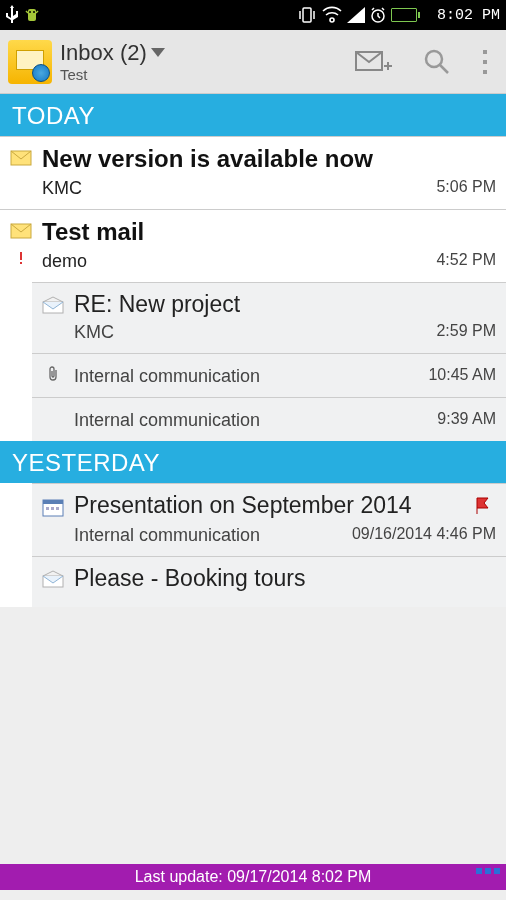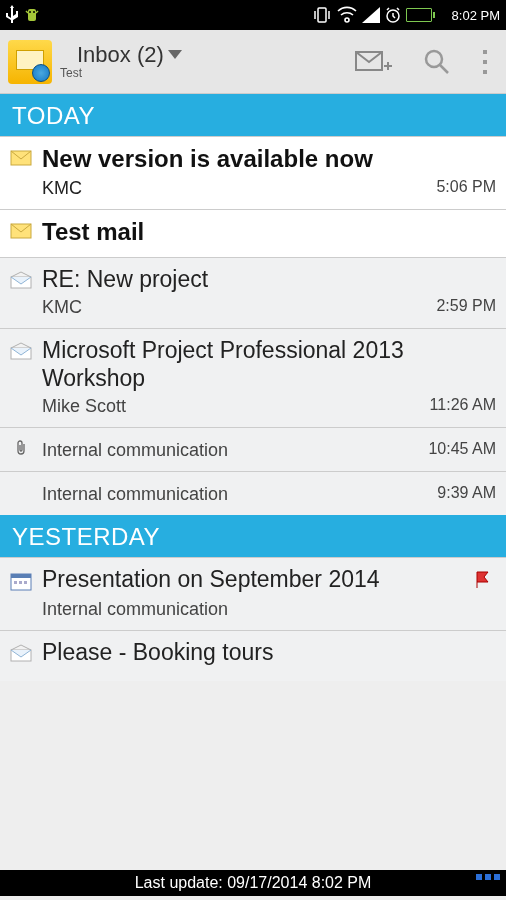--- a/index.html
+++ b/index.html
@@ -29,21 +29,21 @@
   .battery {
     width: 26px; height: 14px;
     border: 1.5px solid #7ec850;
     border-radius: 1px;
     position: relative;
   }
   .battery::after {
     content:""; position:absolute; right:-4px; top:3px; width:2px; height:6px; background:#7ec850;
   }
   .battery-fill { background:#7ec850; height:100%; width:75%; }
-  .time-text { margin-left: 16px; font-size: 13px; }
+  .time-text { margin-left: 16px; font-size: 15px; font-family: Liberation Mono, monospace; }
 
   
   .app-header {
     height: 64px;
     background: #e6e6e6;
     display: flex;
     align-items: center;
     padding: 0 8px;
     border-bottom: 1px solid #ccc;
     position: relative;
@@ -63,22 +63,22 @@
     position: relative;
     top: -2px;
   }
   .app-icon .clock {
     position:absolute; right:2px; bottom:2px;
     width:18px; height:18px; border-radius:50%;
     background: radial-gradient(circle,#4aa8e0,#1578c4);
     border:1px solid #0a4f85;
   }
   .header-text { display:flex; flex-direction:column; line-height:1.15; }
-  .folder-title { font-size: 22px; color:#333; display:flex; align-items:center; gap:4px;margin-left:17px; }
-  .folder-sub { font-size: 12px; color:#555; }
+  .folder-title { font-size: 22px; color:#333; display:flex; align-items:center; gap:4px; }
+  .folder-sub { font-size: 15px; color:#555; }
   .header-actions {
     margin-left: auto;
     display: flex;
     align-items: center;
     gap: 28px;
     padding-right: 8px;
   }
   .icon-btn {
     color: #888;
     display:inline-flex;
@@ -95,38 +95,38 @@
     font-family: "Helvetica Neue", Arial, sans-serif;
   }
 
   
   .mail-list { background: #fff; }
   .mail-item {
     border-top: 1px solid #ccc;
     padding: 8px 10px 10px 10px;
     position: relative;
   }
-  .mail-item.read { background: #f0f1f2; }
+  .mail-item.read { background: #f0f1f2; margin-left: 32px; }
   .mail-row1 { display:flex; align-items:flex-start; gap:10px;justify-content:flex-end; }
   .mail-icon { width: 22px; flex-shrink:0; margin-top:5px; }
   .mail-subject { font-size: 23px; color:#222; font-weight:400; line-height:1.2; flex:1; }
   .mail-item.unread .mail-subject { font-weight:700; font-size:24px; color:#111; }
   .mail-row2 { display:flex; align-items:flex-start; margin-top:4px; }
   .mail-left-flag { width: 22px; flex-shrink:0; display:flex; justify-content:center; }
   .mail-sender { font-size: 18px; color:#444; font-weight:400; flex:1; padding-left:10px; }
   .mail-item.unread .mail-sender { color:#222; }
   .mail-time { font-size: 16px; color:#444; }
   .mail-flag { position:absolute; right:12px; top:12px; }
 
   
   .footer {
     position: absolute;
-    bottom: 4px; left:0; right:0;
+    bottom: 10px; left:0; right:0;
     height: 26px;
-    background: #000000;
+    background: #a21caf;
     color:#fff;
     font-size: 16px;
     display:flex;
     align-items:center;
     justify-content:center;
   }
   .footer-dots {
     position:absolute; right:6px; top:4px;
     display:flex; gap:3px;
   }
@@ -244,49 +244,44 @@
           </div>
         </div>
         <div class="mail-item unread">
           <div class="mail-row1">
             <span class="mail-icon"><svg width="22" height="16" viewBox="0 0 22 16">
                 <rect x="1" y="1" width="20" height="14" fill="#ffe27a" stroke="#caa93f"></rect>
                 <path d="M1 1l10 8L21 1" fill="none" stroke="#caa93f"></path>
               </svg></span>
             <span class="mail-subject">Test mail</span>
           </div>
+          <div class="mail-row2">
+            <span class="mail-left-flag">
+              <svg width="8" height="14" viewBox="0 0 8 14">
+                <rect x="3" y="1" width="2" height="8" fill="#d33"></rect>
+                <rect x="3" y="11" width="2" height="2" fill="#d33"></rect>
+              </svg>
+            </span>
+            <span class="mail-sender">demo</span>
+            <span class="mail-time">4:52 PM</span>
+          </div>
         </div>
         <div class="mail-item read">
           <div class="mail-row1">
             <span class="mail-icon"><svg width="22" height="18" viewBox="0 0 22 18">
                 <path d="M1 6l10-5 10 5" fill="#f2f2f2" stroke="#b0b0b0"></path>
                 <rect x="1" y="6" width="20" height="11" fill="#fff" stroke="#b0b0b0"></rect>
                 <path d="M1 6l10 7 10-7" fill="#e9f2fb" stroke="#8fb4d6"></path>
               </svg></span>
             <span class="mail-subject">RE: New project</span>
           </div>
           <div class="mail-row2">
             <span class="mail-left-flag"></span>
             <span class="mail-sender">KMC</span>
             <span class="mail-time">2:59 PM</span>
-          </div>
-        </div>
-        <div class="mail-item read">
-          <div class="mail-row1">
-            <span class="mail-icon"><svg width="22" height="18" viewBox="0 0 22 18">
-                <path d="M1 6l10-5 10 5" fill="#f2f2f2" stroke="#b0b0b0"></path>
-                <rect x="1" y="6" width="20" height="11" fill="#fff" stroke="#b0b0b0"></rect>
-                <path d="M1 6l10 7 10-7" fill="#e9f2fb" stroke="#8fb4d6"></path>
-              </svg></span>
-            <span class="mail-subject">Microsoft Project Professional 2013 Workshop</span>
-          </div>
-          <div class="mail-row2">
-            <span class="mail-left-flag"></span>
-            <span class="mail-sender">Mike Scott</span>
-            <span class="mail-time">11:26 AM</span>
           </div>
         </div>
         <div class="mail-item read">
           <div class="mail-row2">
             <span class="mail-left-flag">
               <svg width="12" height="16" viewBox="0 0 12 16">
                 <path d="M9 4v7a3 3 0 11-6 0V3a2 2 0 114 0v7a1 1 0 11-2 0V5" fill="none" stroke="#666" stroke-width="1.3"></path>
               </svg>
             </span>
             <span class="mail-sender">Internal communication</span>
@@ -310,20 +305,21 @@
                 <rect x="1" y="3" width="20" height="4" fill="#5a7fb5"></rect>
                 <rect x="4" y="10" width="3" height="3" fill="#aac"></rect>
                 <rect x="9" y="10" width="3" height="3" fill="#aac"></rect>
                 <rect x="14" y="10" width="3" height="3" fill="#aac"></rect>
               </svg></span>
             <span class="mail-subject">Presentation on September 2014</span>
           </div>
           <div class="mail-row2">
             <span class="mail-left-flag"></span>
             <span class="mail-sender">Internal communication</span>
+            <span class="mail-time">09/16/2014 4:46 PM</span>
           </div>
           <span class="mail-flag"><svg width="20" height="20" viewBox="0 0 20 20">
               <path d="M3 18L3 2 14 2 10 7 14 12 3 12" fill="#d33" stroke="#a00"></path>
             </svg></span>
         </div>
         <div class="mail-item read">
           <div class="mail-row1">
             <span class="mail-icon"><svg width="22" height="18" viewBox="0 0 22 18">
                 <path d="M1 6l10-5 10 5" fill="#f2f2f2" stroke="#b0b0b0"></path>
                 <rect x="1" y="6" width="20" height="11" fill="#fff" stroke="#b0b0b0"></rect>

